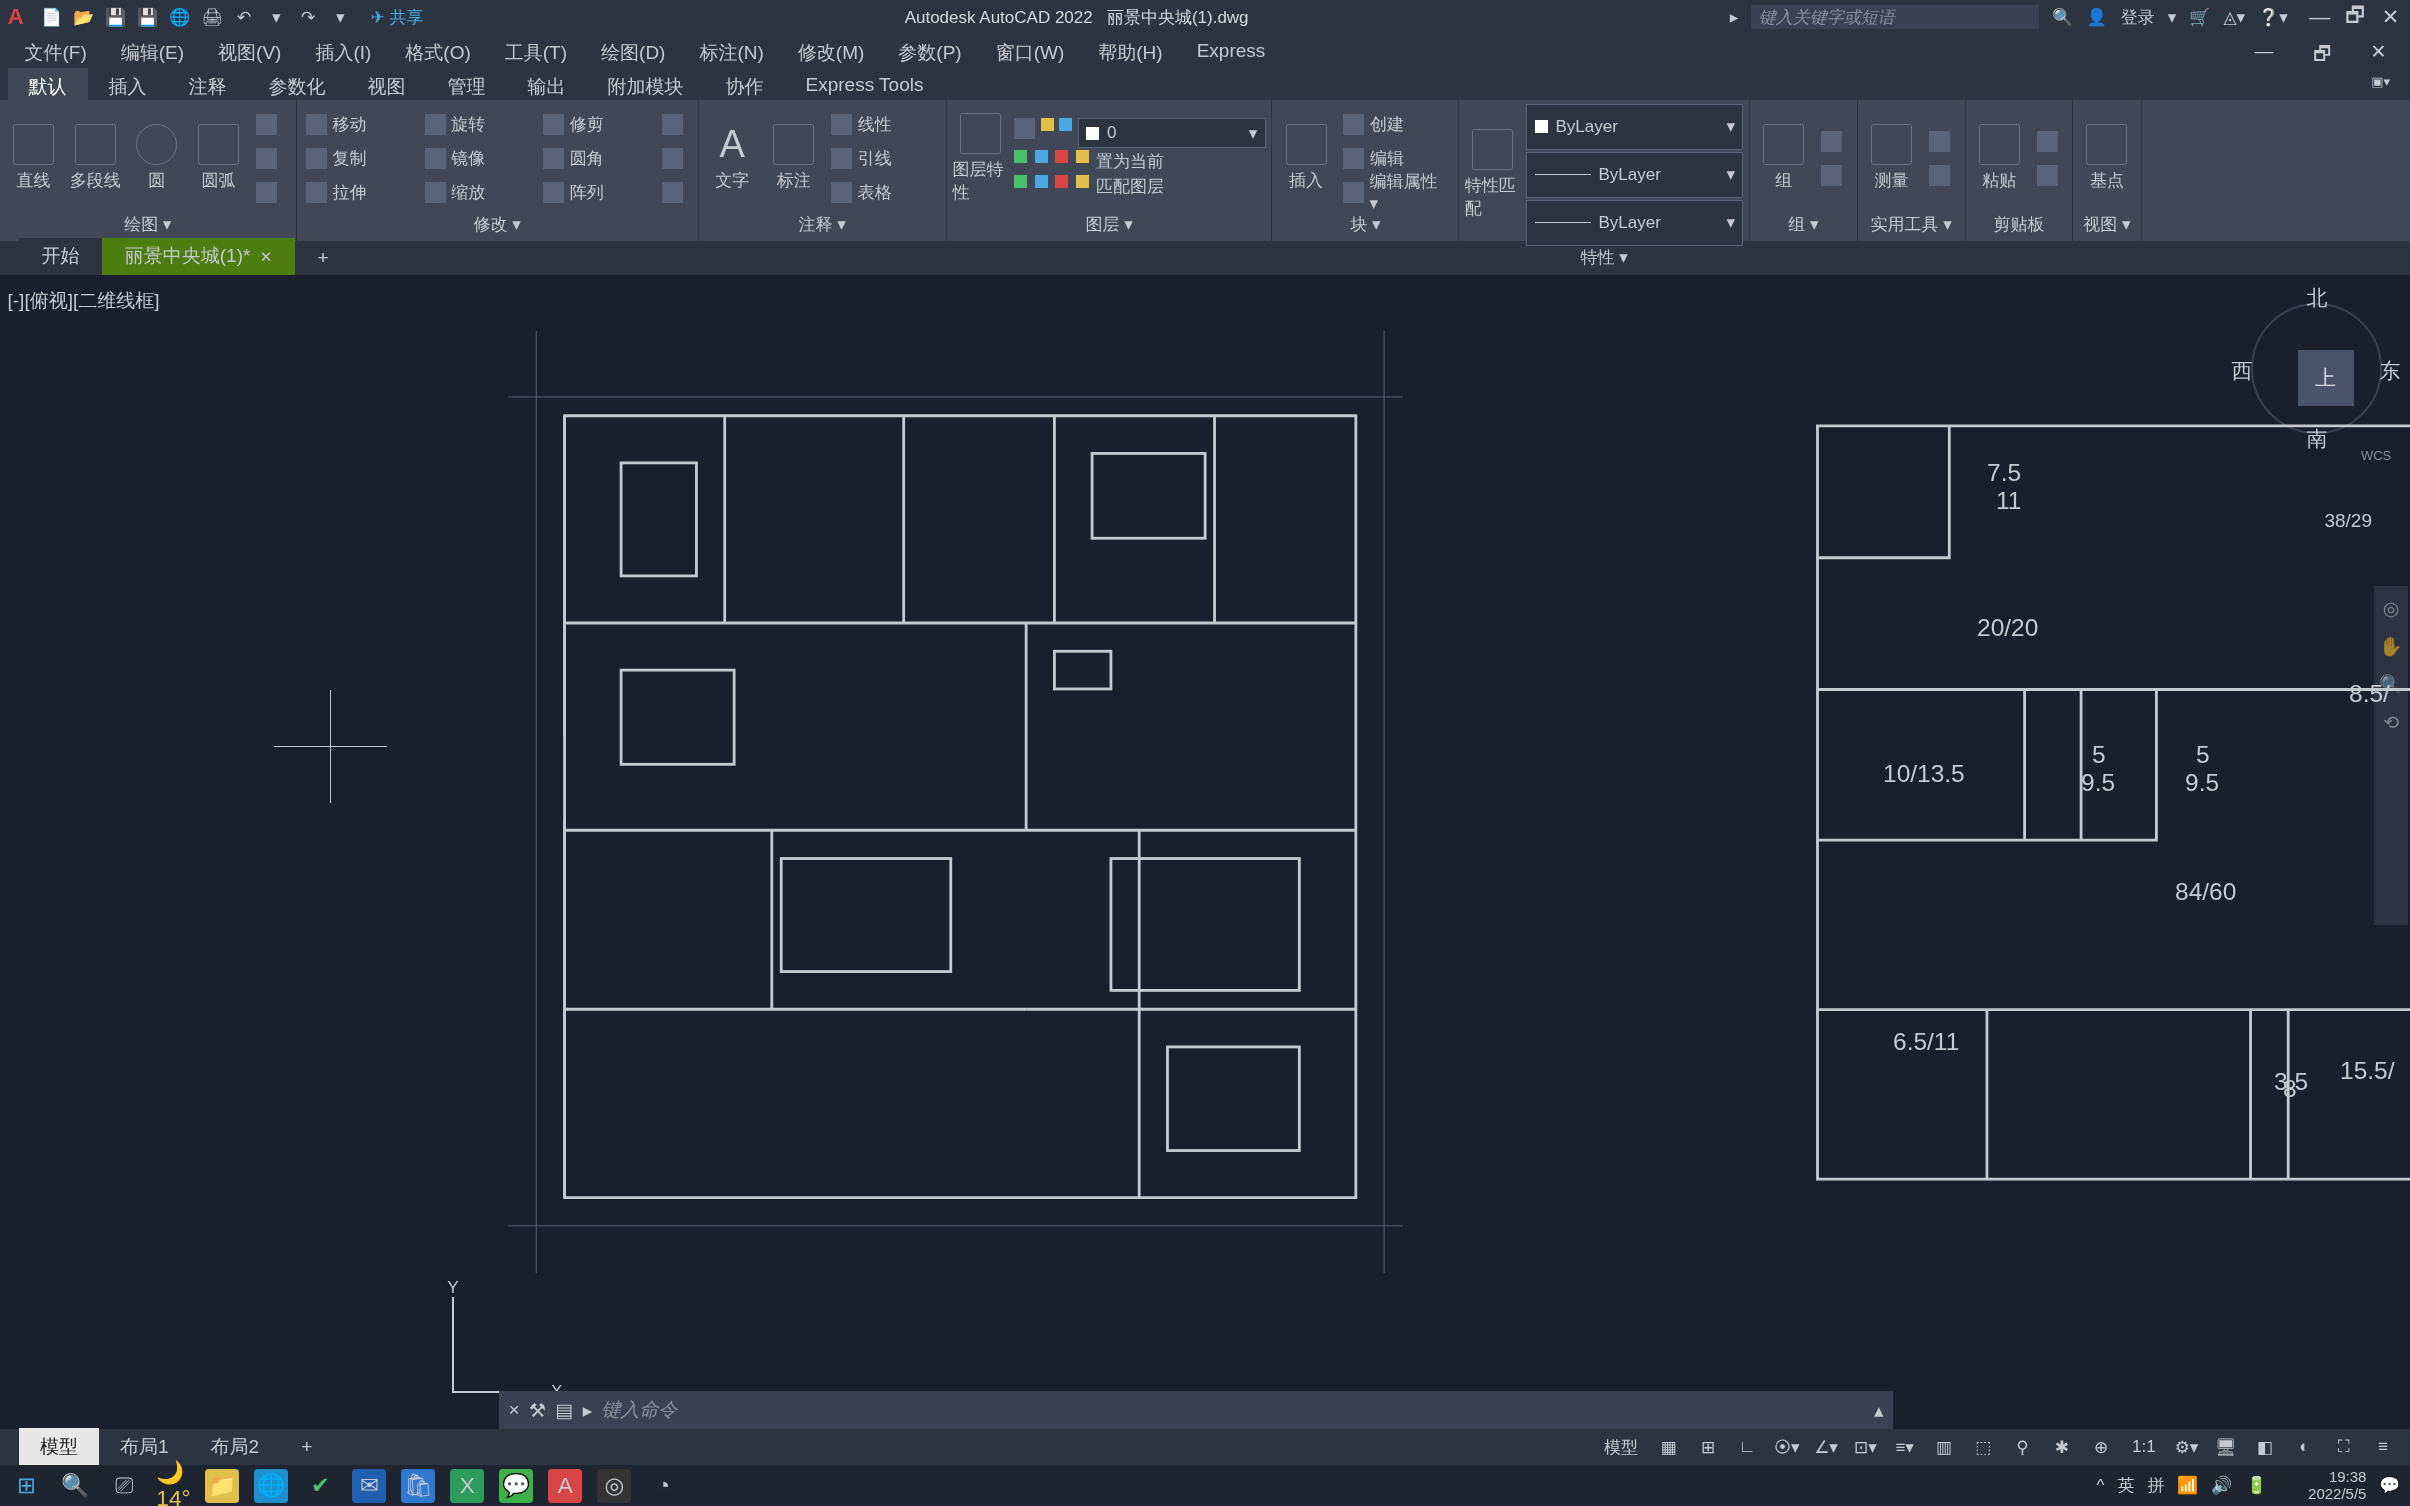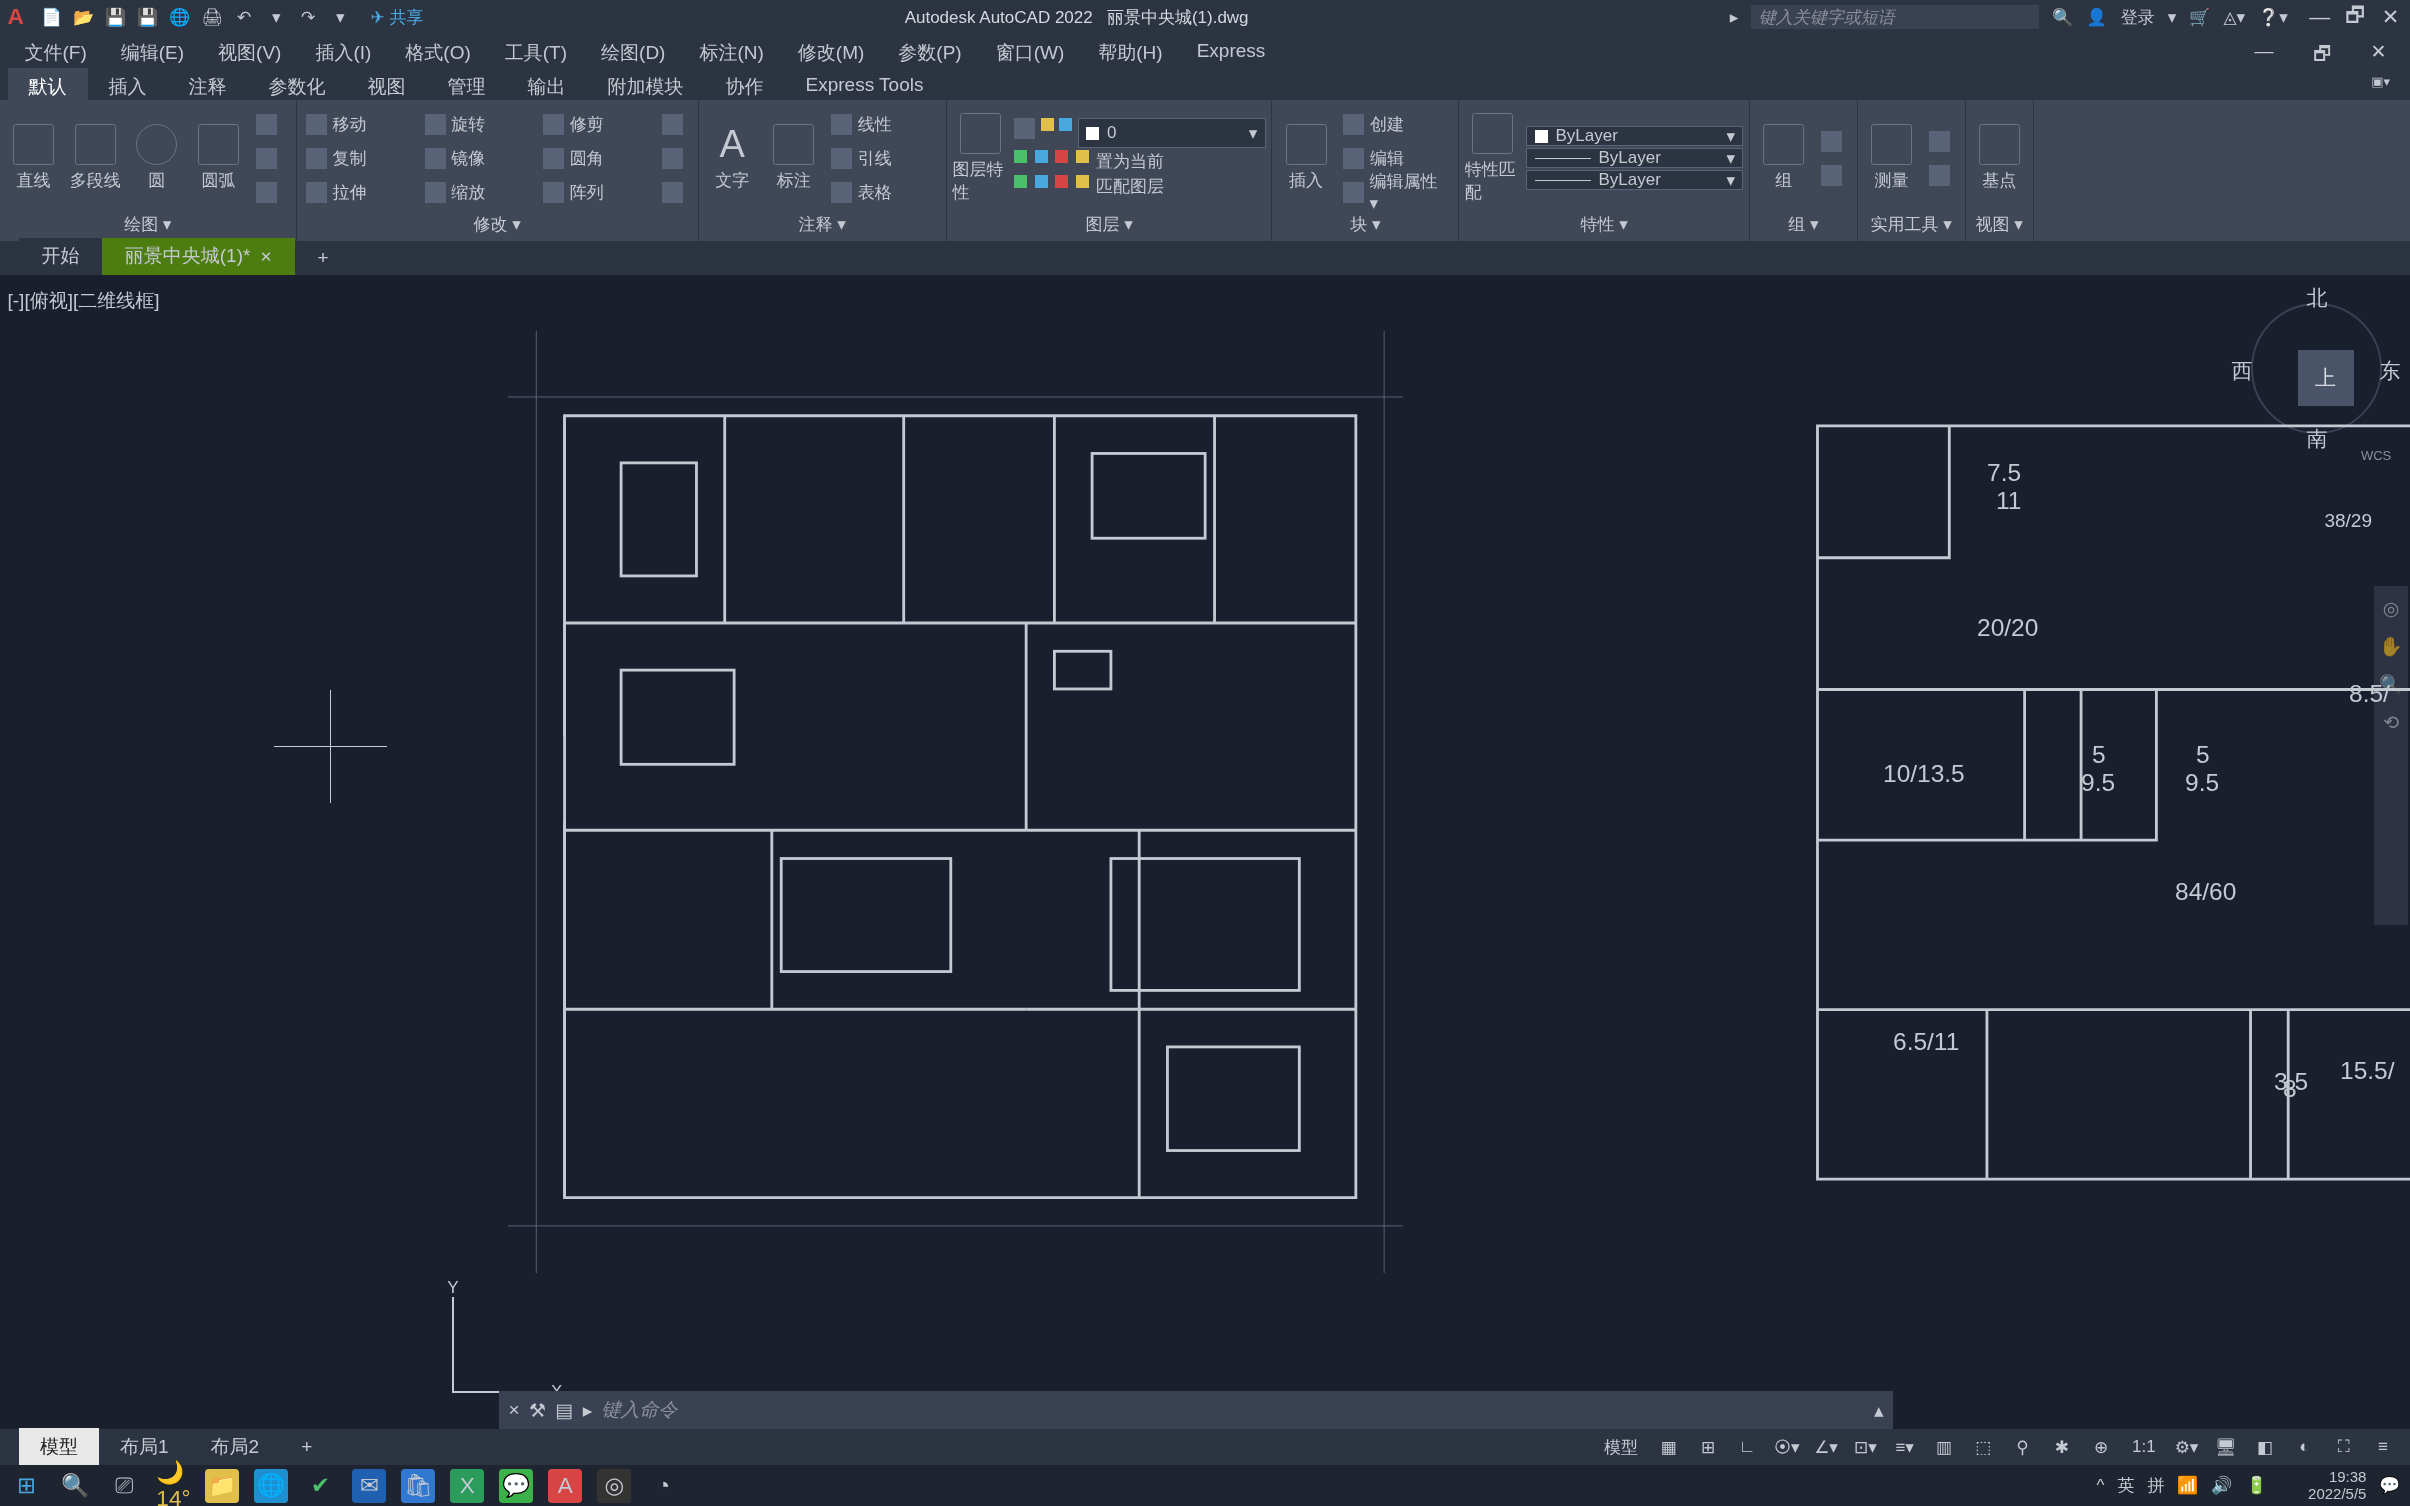--- a/index.html
+++ b/index.html
@@ -32,21 +32,21 @@
 .rpanel { border-right: 0.9px solid #2d3441; padding: 3.8px 5.6px; display: flex; flex-direction: column; }
 .rpanel-body { flex: 1; display: flex; align-items: center; gap: 5.6px; }
 .rpanel-label { height: 24.5px; text-align: center; font-size: 17px; color: #c5c9d1; display: flex; align-items: center; justify-content: center; }
 .rbtn-large { width: 56px; height: 104px; display: flex; flex-direction: column; align-items: center; justify-content: center; gap: 3.8px; }
 .rbtn-large .ico { width: 41px; height: 41px; border: 0.9px solid #6a7488; border-radius: 2.8px; }
 .rbtn-large .lbl { font-size: 17px; }
 .rbtn-small { width: 113px; height: 32px; display: flex; align-items: center; gap: 5.6px; padding: 0 3.8px; font-size: 17px; }
 .rbtn-small .ico { width: 21px; height: 21px; background: #5a6478; }
 .rcol { display: flex; flex-direction: column; gap: 1.9px; }
 .layer-dropdown { width: 188px; height: 30px; background: #2d3441; border: 0.9px solid #5a6478; display: flex; align-items: center; padding: 0 7.5px; font-size: 17px; gap: 7.5px; }
-.prop-dropdown { width: 217px; height: 20px; background: #2d3441; border: 0.9px solid #5a6478; display: flex; align-items: center; padding: 0 7.5px; font-size: 17px; }
+.prop-dropdown { width: 217px; height: 46px; background: #2d3441; border: 0.9px solid #5a6478; display: flex; align-items: center; padding: 0 7.5px; font-size: 17px; }
 
 
 .doctabs { height: 34px; background: #2d3441; display: flex; align-items: flex-end; padding-left: 19px; }
 .doctab { padding: 5.6px 22.6px; font-size: 19px; background: #2d3441; }
 .doctab.active { background: #4d7c0f; }
 .doctab .close-x { margin-left: 9.4px; font-size: 15px; }
 
 
 .canvas { position: absolute; top: 275px; left: 0; right: 0; bottom: 77px; background: #1a1f2e; overflow: hidden; }
 .view-label { position: absolute; top: 13px; left: 7.5px; font-size: 19px; color: #c5c9d1; }
@@ -409,20 +409,37 @@
             <span class="ico"></span>
           </div>
         <div class="rbtn-small" style="width:34px">
             <span class="ico"></span>
           </div>
       </div>
     </div>
     <div class="rpanel-label">实用工具 ▾</div>
   </div>
 
+  <div class="rpanel">
+    <div class="rpanel-body">
+      <div class="rbtn-large">
+          <div class="ico"></div>
+          <span class="lbl">粘贴</span>
+        </div>
+      <div class="rcol">
+        <div class="rbtn-small" style="width:34px">
+            <span class="ico"></span>
+          </div>
+        <div class="rbtn-small" style="width:34px">
+            <span class="ico"></span>
+          </div>
+      </div>
+    </div>
+    <div class="rpanel-label">剪贴板</div>
+  </div>
 
   <div class="rpanel">
     <div class="rpanel-body">
       <div class="rbtn-large">
           <div class="ico"></div>
           <span class="lbl">基点</span>
         </div>
     </div>
     <div class="rpanel-label">视图 ▾</div>
   </div>

